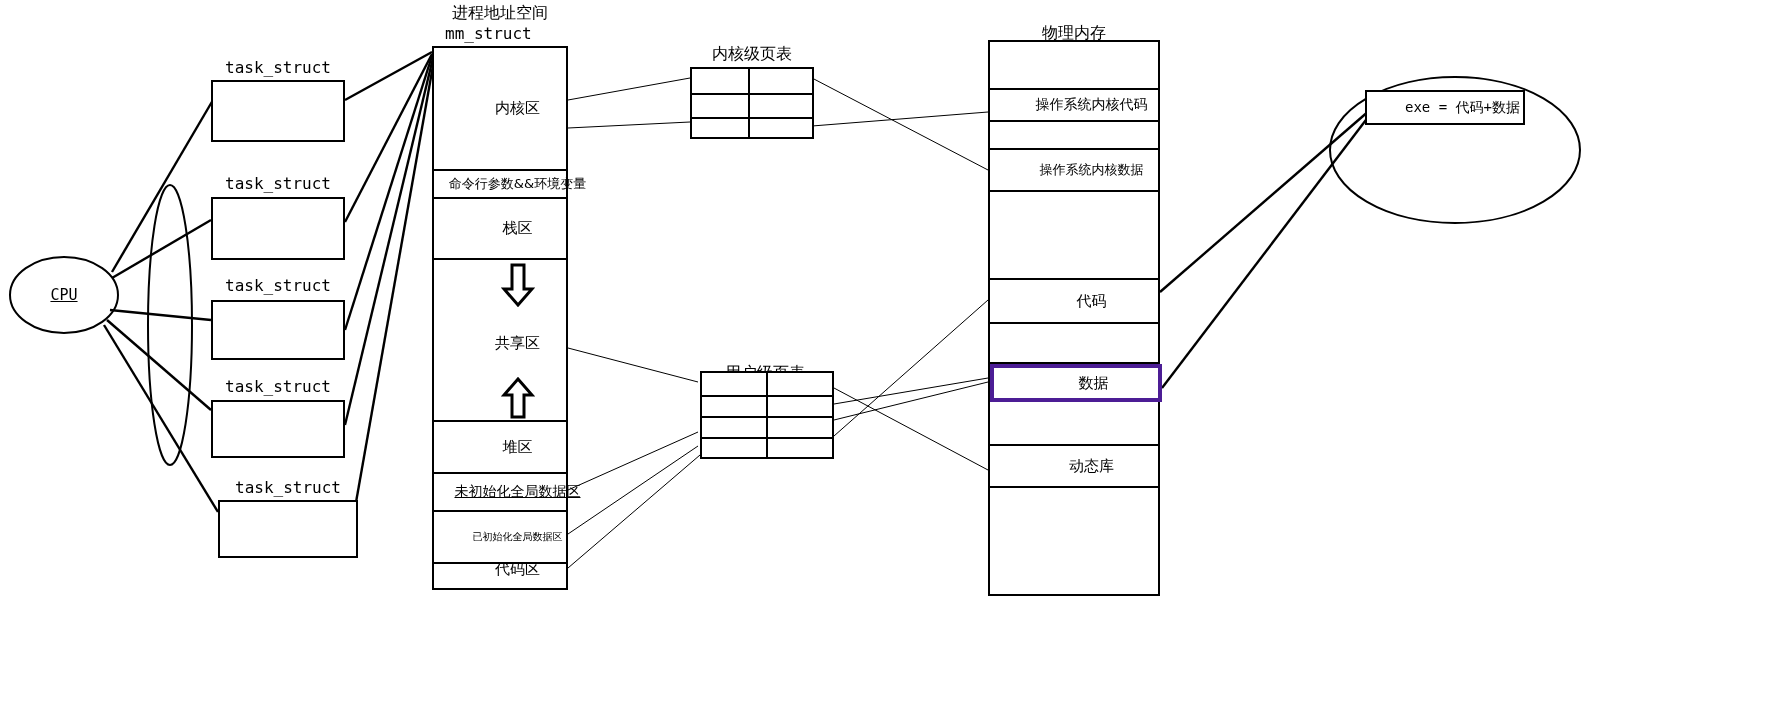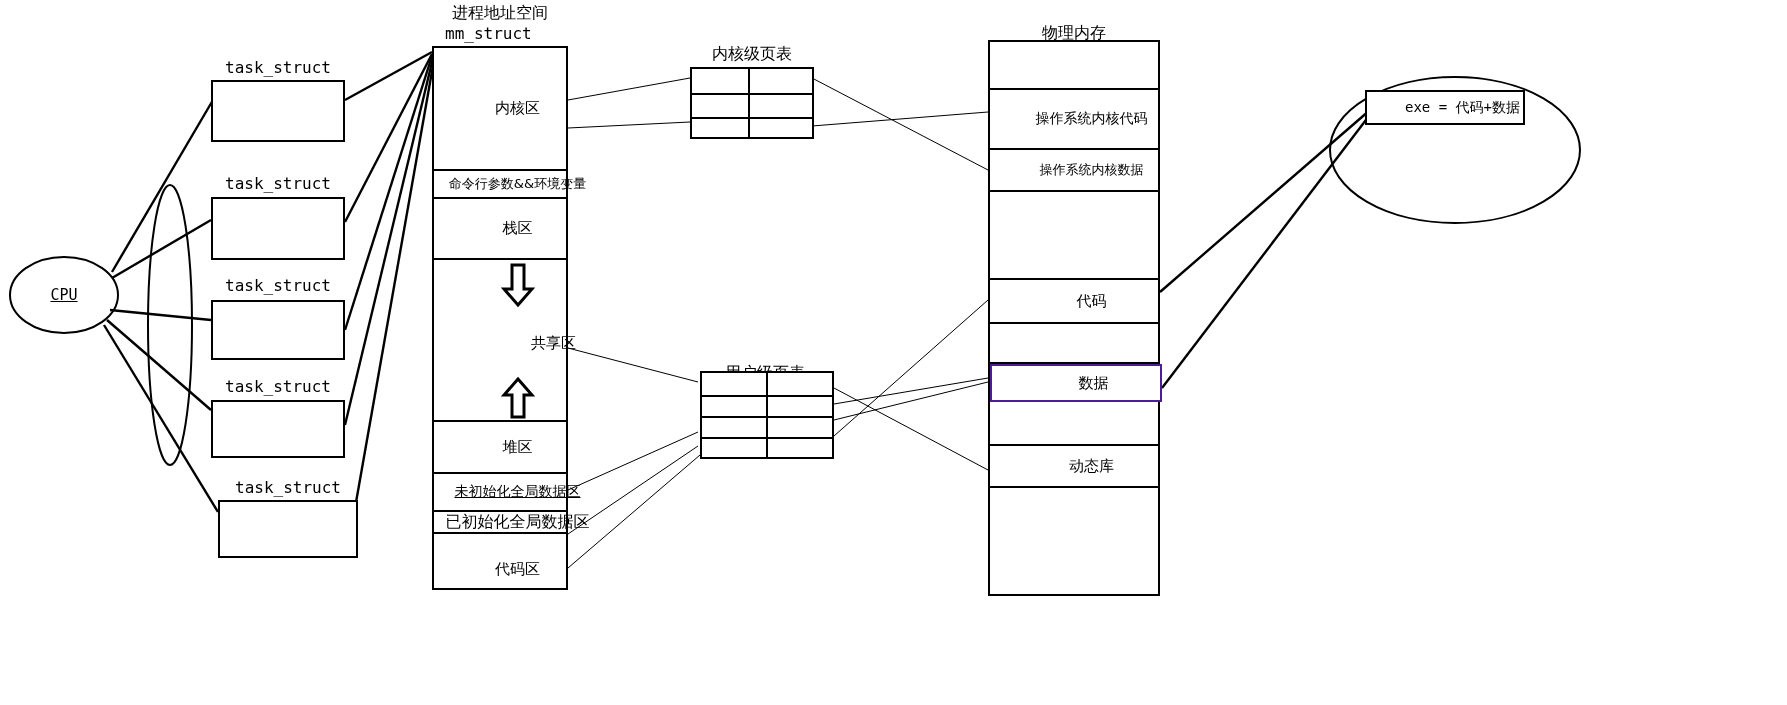--- a/index.html
+++ b/index.html
@@ -89,33 +89,33 @@
   <div class="cell cn" style="left:434px;top:171px;width:132px;height:28px;border-bottom:2px solid #000;font-size:13px;">命令行参数&amp;&amp;环境变量</div>
 
   <div class="cell cn" style="left:434px;top:199px;width:132px;height:61px;border-bottom:2px solid #000;">栈区</div>
 
   <div class="cell" style="left:434px;top:260px;width:132px;height:50px;">
     <svg width="34" height="44" viewBox="0 0 34 44">
       <path d="M11 2 L23 2 L23 26 L31 26 L17 42 L3 26 L11 26 Z" fill="#fff" stroke="#000" stroke-width="3"></path>
     </svg>
   </div>
 
-  <div class="cell cn" style="left:434px;top:310px;width:132px;height:66px;margin-left:36px;">共享区</div>
+  <div class="cell cn" style="left:434px;top:310px;width:132px;height:66px;">共享区</div>
 
   <div class="cell" style="left:434px;top:376px;width:132px;height:46px;border-bottom:2px solid #000;">
     <svg width="34" height="42" viewBox="0 0 34 42">
       <path d="M17 2 L31 18 L23 18 L23 40 L11 40 L11 18 L3 18 Z" fill="#fff" stroke="#000" stroke-width="3"></path>
     </svg>
   </div>
 
   <div class="cell cn" style="left:434px;top:422px;width:132px;height:52px;border-bottom:2px solid #000;">堆区</div>
 
   <div class="cell cn" style="left:434px;top:474px;width:132px;height:38px;border-bottom:2px solid #000;font-size:14px;text-decoration:underline;">未初始化全局数据区</div>
 
-  <div class="cell cn" style="left:434px;top:512px;width:132px;height:22px;border-bottom:2px solid #000;font-size:16px;">已初始化全局数据区</div>
+  <div class="cell cn" style="left:434px;top:512px;width:132px;height:52px;border-bottom:2px solid #000;font-size:10px;">已初始化全局数据区</div>
 
   <div class="cell cn" style="left:434px;top:550px;width:132px;height:38px;">代码区</div>
 
   <div class="ttl cn" style="left:690px;top:44px;width:124px;">内核级页表</div>
   <div class="box" style="left:690px;top:67px;width:124px;height:72px;">
     <div style="position:absolute;left:0;top:24px;width:100%;height:0;border-top:2px solid #000;"></div>
     <div style="position:absolute;left:0;top:48px;width:100%;height:0;border-top:2px solid #000;"></div>
     <div style="position:absolute;left:56px;top:0;width:0;height:100%;border-left:2px solid #000;"></div>
   </div>
 
@@ -124,25 +124,25 @@
     <div style="position:absolute;left:0;top:22px;width:100%;height:0;border-top:2px solid #000;"></div>
     <div style="position:absolute;left:0;top:43px;width:100%;height:0;border-top:2px solid #000;"></div>
     <div style="position:absolute;left:0;top:64px;width:100%;height:0;border-top:2px solid #000;"></div>
     <div style="position:absolute;left:64px;top:0;width:0;height:100%;border-left:2px solid #000;"></div>
   </div>
 
   <div class="ttl cn" style="left:988px;top:15px;width:172px;margin-top:8px;">物理内存</div>
   <div class="box" style="left:988px;top:40px;width:172px;height:556px;"></div>
 
   <div class="cell cn" style="left:990px;top:42px;width:168px;height:48px;border-bottom:2px solid #000;"></div>
-  <div class="cell cn" style="left:990px;top:90px;width:168px;height:60px;border-bottom:2px solid #000;font-size:14px;">操作系统内核代码</div>
+  <div class="cell cn" style="left:990px;top:90px;width:168px;height:32px;border-bottom:2px solid #000;font-size:14px;">操作系统内核代码</div>
   <div class="cell cn" style="left:990px;top:134px;width:168px;height:16px;border-bottom:2px solid #000;"></div>
   <div class="cell cn" style="left:990px;top:150px;width:168px;height:42px;border-bottom:2px solid #000;font-size:13px;">操作系统内核数据</div>
   <div class="cell cn" style="left:990px;top:192px;width:168px;height:88px;border-bottom:2px solid #000;"></div>
   <div class="cell cn" style="left:990px;top:280px;width:168px;height:44px;border-bottom:2px solid #000;">代码</div>
   <div class="cell cn" style="left:990px;top:324px;width:168px;height:40px;border-bottom:2px solid #000;"></div>
-  <div class="cell cn" style="left:990px;top:364px;width:172px;height:38px;border:2px solid #4c1d95;background:#fff;font-family:Liberation Serif, serif;">数据</div>
+  <div class="cell cn" style="left:990px;top:364px;width:172px;height:38px;border:4px solid #4c1d95;background:#fff;font-family:Liberation Serif, serif;">数据</div>
   <div class="cell cn" style="left:990px;top:402px;width:168px;height:44px;border-bottom:2px solid #000;"></div>
   <div class="cell cn" style="left:990px;top:446px;width:168px;height:42px;border-bottom:2px solid #000;">动态库</div>
 
   <div class="cell mono" style="left:1365px;top:90px;width:160px;height:35px;border:2px solid #000;background:#fff;font-size:14px;">exe = 代码+数据</div>
 
 </div>
 
 </body></html>

